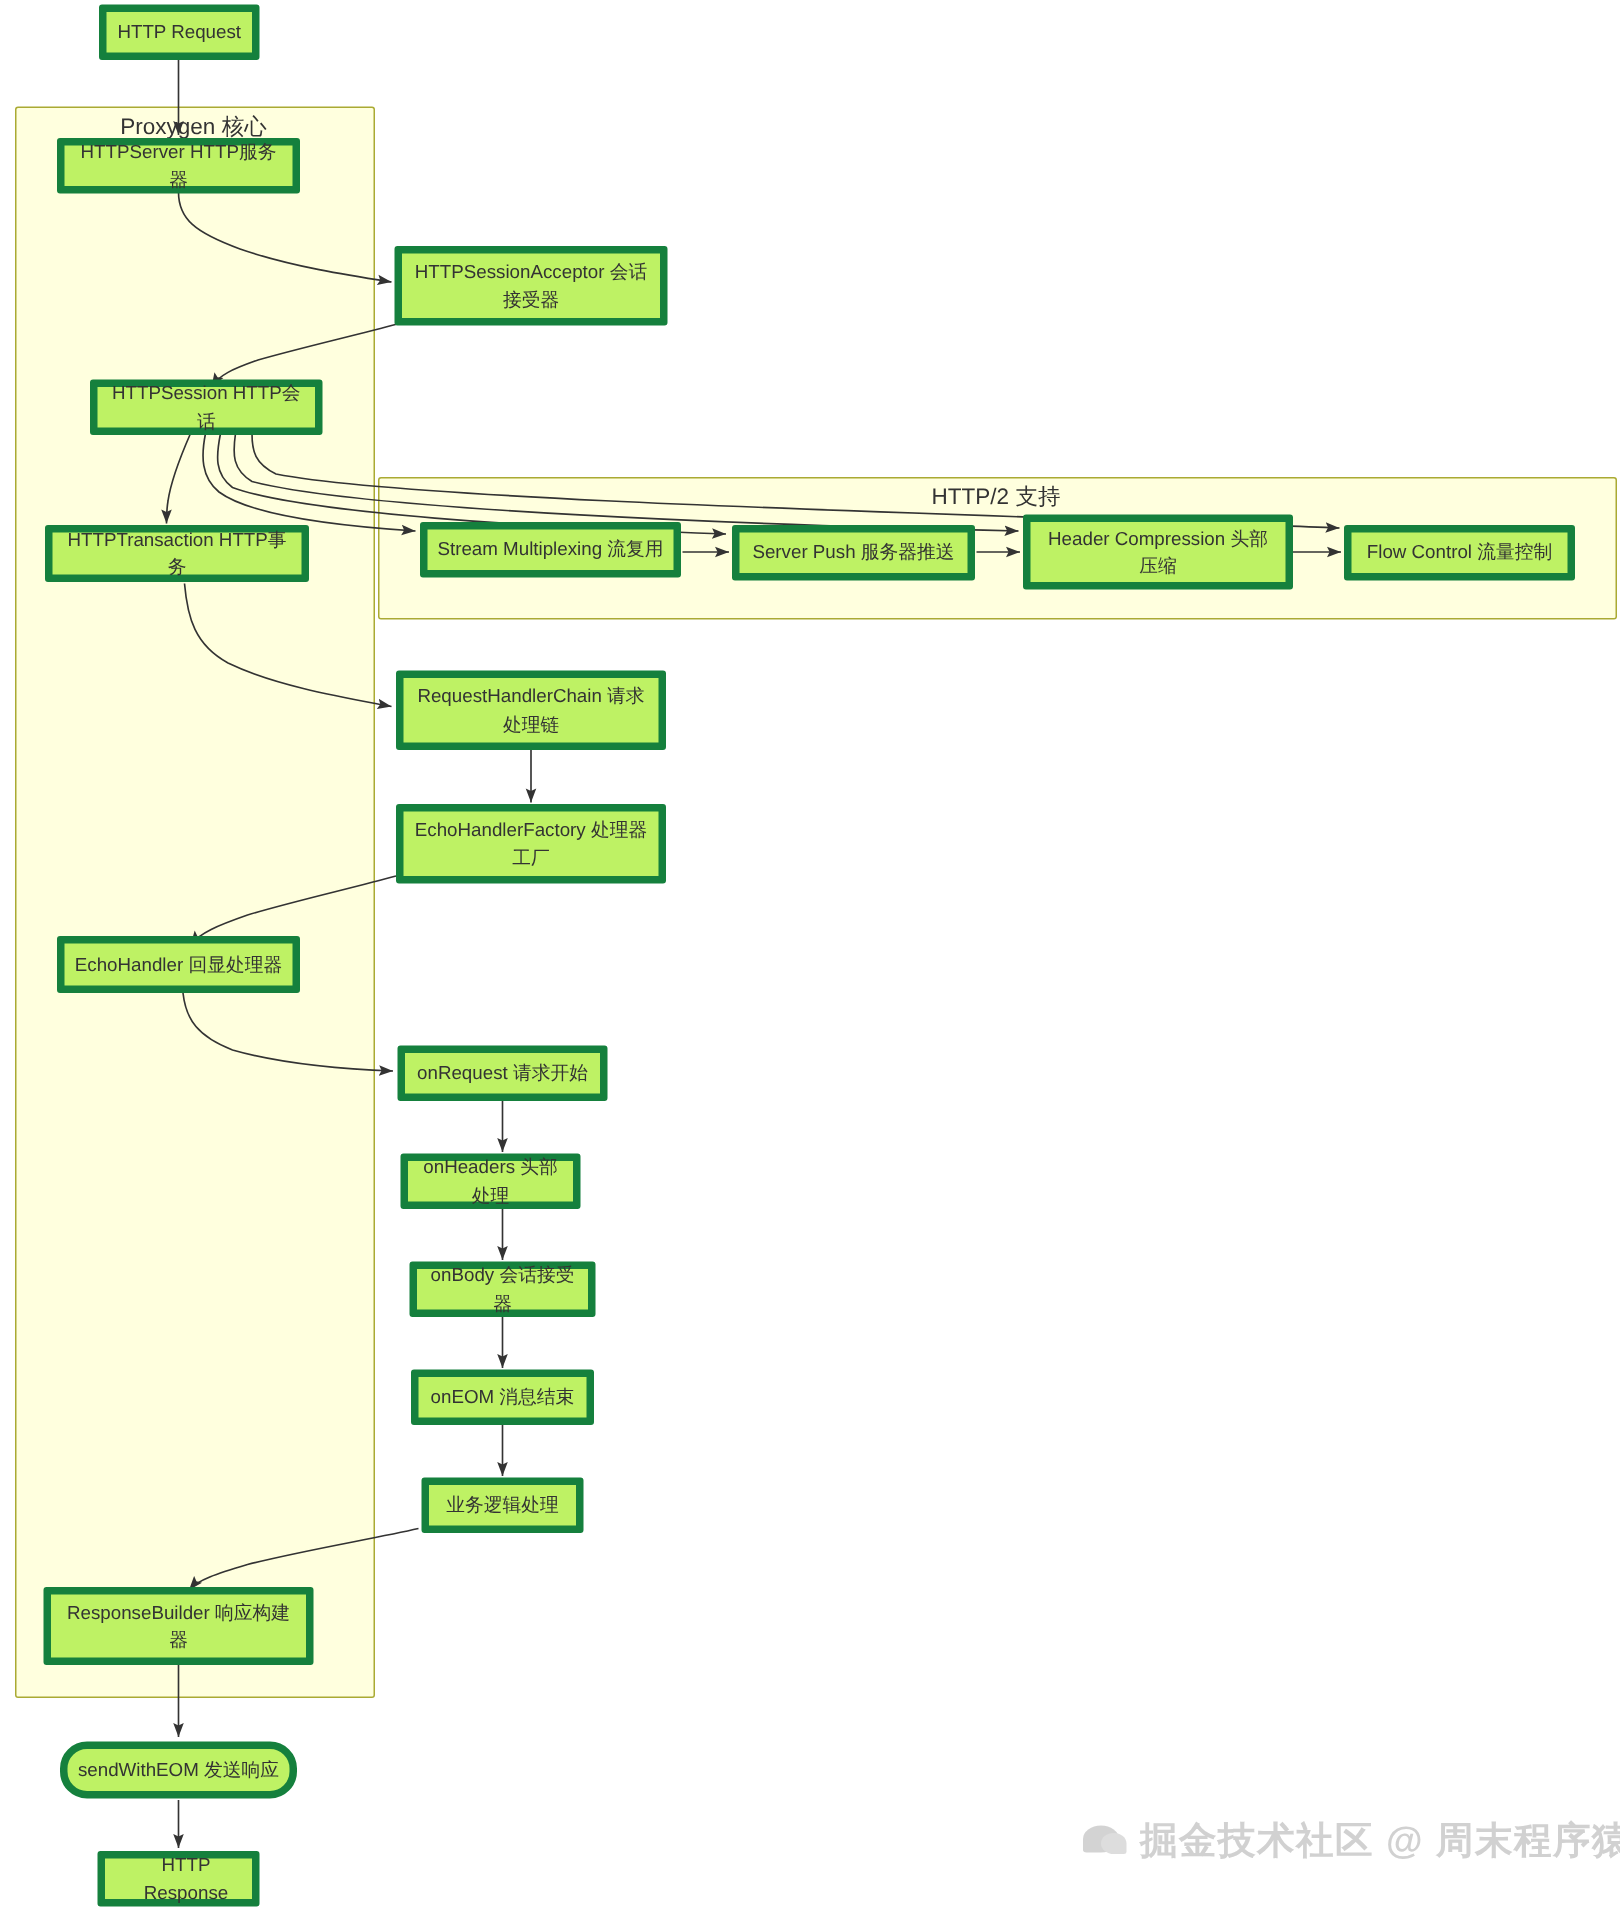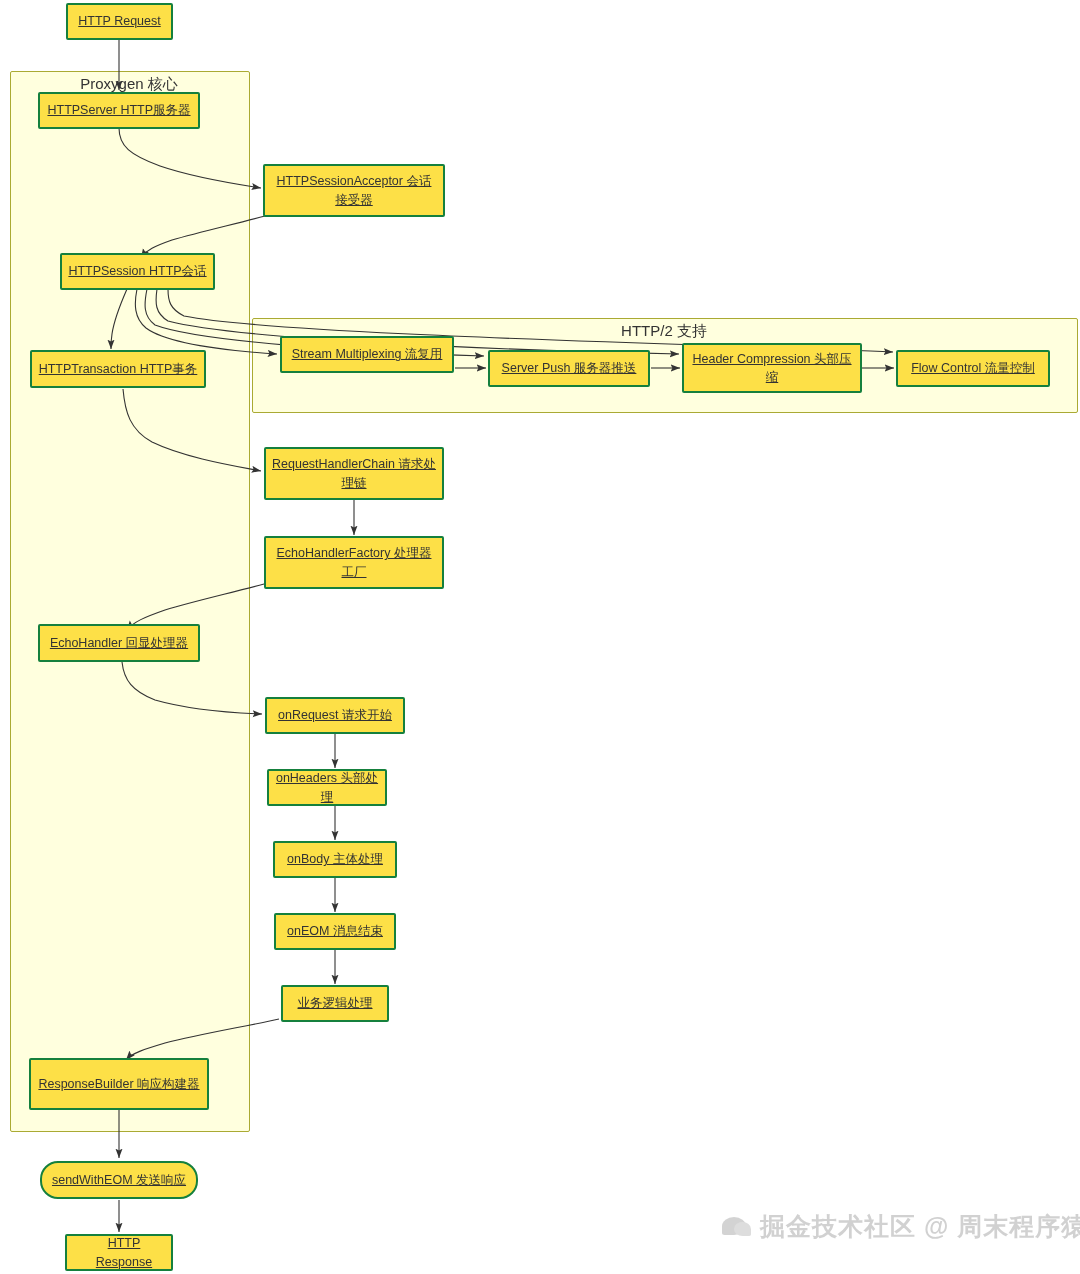--- a/index.html
+++ b/index.html
@@ -34,32 +34,31 @@
   .cluster-label {
     position: absolute;
     font-size: 15px;
     color: #333333;
     white-space: nowrap;
     text-align: center;
   }
   .node {
     position: absolute;
     box-sizing: border-box;
-    background: #fde047;
-    border: 2px solid #15803d;
+    background: #bef264;
+    border: 5px solid #15803d;
     border-radius: 2px;
     display: flex;
     align-items: center;
     justify-content: center;
     text-align: center;
     font-size: 12.5px;
     line-height: 1.45;
     color: #333333;
     padding: 2px 6px;
-    text-decoration: underline;
   }
   .node span {
     display: block;
     width: 100%;
   }
   .watermark {
     position: absolute;
     display: flex;
     align-items: center;
     gap: 8px;
@@ -170,21 +169,21 @@
   </div>
 
   <div class="node" style="left:60px; top:253px; width:155px; height:37px;">
     <span>HTTPSession HTTP会话</span>
   </div>
 
   <div class="node" style="left:30px; top:350px; width:176px; height:38px;">
     <span>HTTPTransaction HTTP事务</span>
   </div>
 
-  <div class="node" style="left:280px; top:336px; width:174px; height:37px;">
+  <div class="node" style="left:280px; top:348px; width:174px; height:37px;">
     <span>Stream Multiplexing 流复用</span>
   </div>
 
   <div class="node" style="left:488px; top:350px; width:162px; height:37px;">
     <span>Server Push 服务器推送</span>
   </div>
 
   <div class="node" style="left:682px; top:343px; width:180px; height:50px;">
     <span>Header Compression 头部压缩</span>
   </div>
@@ -207,21 +206,21 @@
 
   <div class="node" style="left:265px; top:697px; width:140px; height:37px;">
     <span>onRequest 请求开始</span>
   </div>
 
   <div class="node" style="left:267px; top:769px; width:120px; height:37px;">
     <span>onHeaders 头部处理</span>
   </div>
 
   <div class="node" style="left:273px; top:841px; width:124px; height:37px;">
-    <span>onBody 主体处理</span>
+    <span>onBody 会话接受器</span>
   </div>
 
   <div class="node" style="left:274px; top:913px; width:122px; height:37px;">
     <span>onEOM 消息结束</span>
   </div>
 
   <div class="node" style="left:281px; top:985px; width:108px; height:37px;">
     <span>业务逻辑处理</span>
   </div>
 

